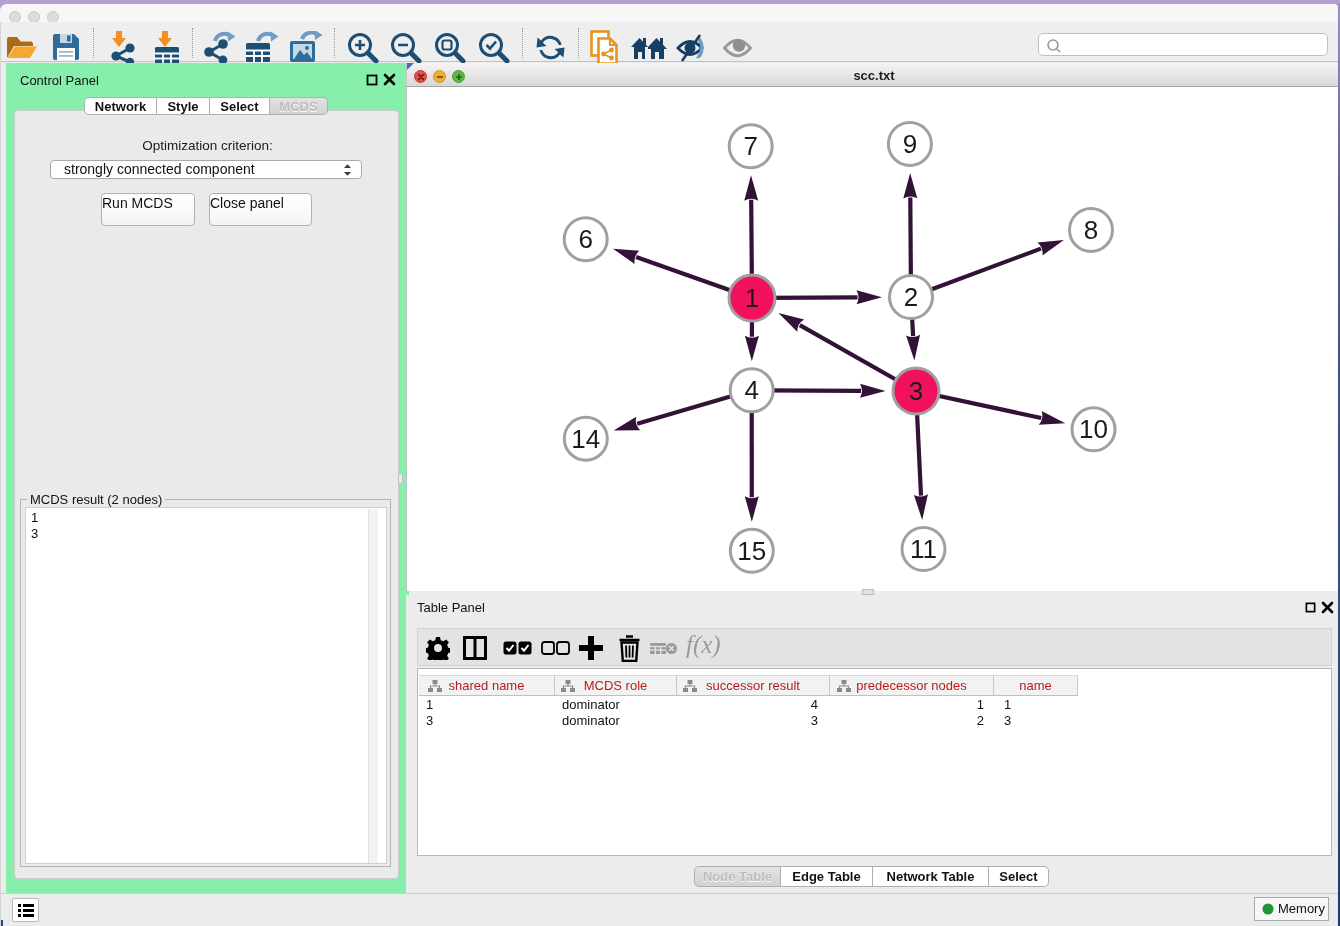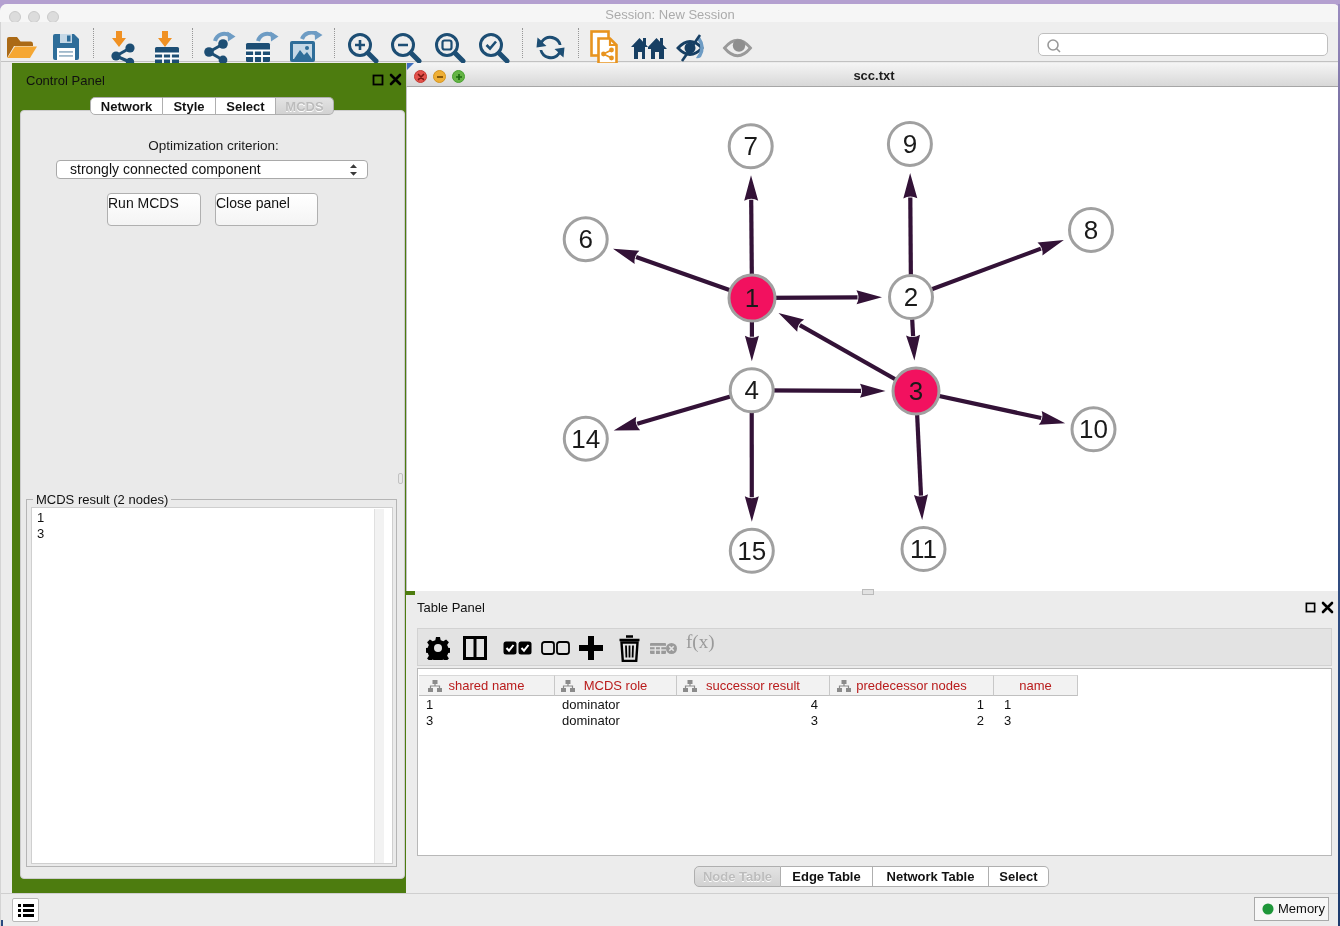--- a/index.html
+++ b/index.html
@@ -6,21 +6,21 @@
 #win{position:absolute;left:0;top:4px;width:1340px;height:922px;background:#ececec;border-radius:7px 7px 0 0;overflow:hidden}
 .abs{position:absolute}
 #titlebar{position:absolute;left:0;top:0;width:1340px;height:18px;background:#f6f6f6}
 .tl{position:absolute;top:7px;width:12px;height:12px;border-radius:50%;background:#dcdcdc;border:1px solid #c9c9c9}
 #apptitle{position:absolute;top:3px;left:0;width:1340px;text-align:center;font-size:13px;color:#ababab}
 #toolbar{position:absolute;left:0;top:18px;width:1340px;height:40px;background:#eeeeee;border-bottom:1px solid #c2c2c2}
 .sep{position:absolute;top:6px;height:30px;width:1px;border-left:1px dotted #979797}
 .ticon{position:absolute;top:4px}
 #search{position:absolute;left:1038px;top:11px;width:290px;height:23px;background:#fff;border:1px solid #bfbfbf;border-radius:5px}
 
-#leftpanel{position:absolute;left:12px;top:59px;width:403px;height:834px;background:#4d7c0f}
+#leftpanel{position:absolute;left:6px;top:59px;width:403px;height:834px;background:#86efac}
 #cptitle{position:absolute;left:14px;top:10px;font-size:13px;color:#111}
 #cpane{position:absolute;left:8px;top:47px;width:385px;height:769px;background:#eaeaea;border:1px solid #cccccc;border-radius:4px}
 .tabrow{position:absolute;display:flex}
 .tab{height:18px;background:#fff;border:1px solid #afafaf;border-left:none;font-size:13px;font-weight:bold;color:#111;text-align:center;line-height:17px}
 .tab.first{border-left:1px solid #afafaf;border-radius:5px 0 0 5px}
 .tab.last{border-radius:0 5px 5px 0}
 .tab.sel{background:linear-gradient(#e3e3e3,#d2d2d2);color:#bcbcbc;text-shadow:0 1px 0 #fff}
 .bigtabs .tab{height:21px;line-height:20px}
 #optlabel{position:absolute;left:0;top:75px;width:403px;text-align:center;font-size:13.5px;color:#1a1a1a}
 #dropdown{position:absolute;left:44px;top:97px;width:312px;height:19px;background:#fff;border:1px solid #a9a9a9;border-radius:4px;font-size:14px;color:#111;line-height:17px;padding-left:13px}
@@ -49,21 +49,20 @@
 svg{display:block}
 #membtn svg{display:inline-block}
 </style></head>
 <body>
 <div id="win">
     <div class="abs" style="left:0;top:18px;width:1px;height:904px;background:#d4d4d4;z-index:50"></div>
   <div id="titlebar">
     <div class="tl" style="left:9px"></div>
       <div class="tl" style="left:28px"></div>
       <div class="tl" style="left:47px"></div>
-    <div id="apptitle">Session: New Session</div>
   </div>
   <div id="toolbar">
     <div class="sep" style="left:93px"></div>
       <div class="sep" style="left:192px"></div>
       <div class="sep" style="left:334px"></div>
       <div class="sep" style="left:522px"></div>
       <div class="sep" style="left:578px"></div>
     <svg class="ticon" style="left:5px;top:11px" width="33" height="28" viewBox="0 0 33 28">
       <path d="M2 25 L2 6 Q2 4 4 4 L12 4 L15.5 8.5 L26 8.5 Q28 8.5 28 11 L28 13 L9 13 L2 25 Z" fill="#ab6a16"></path>
       <path d="M2.5 25 L10 13.5 L32 13.5 L25 25 Z" fill="#f5a733"></path>
@@ -342,21 +341,21 @@
           </g>
         <g stroke="#e3e3e3" stroke-width="1.4">
             <line x1="0" y1="4.5" x2="16" y2="4.5"></line>
             <line x1="0" y1="8" x2="16" y2="8"></line>
             <line x1="5.3" y1="4" x2="5.3" y2="12"></line>
             <line x1="10.6" y1="4" x2="10.6" y2="12"></line>
           </g>
         <circle cx="21.5" cy="6.5" r="5.5" fill="#9a9a9a"></circle>
         <path d="M19.3 4.3 L23.7 8.7 M23.7 4.3 L19.3 8.7" stroke="#e3e3e3" stroke-width="1.6"></path>
       </svg>
-      <div class="abs" style="left:268px;top:2px;font-family:'Liberation Serif',serif;font-size:19px;color:#9a9a9a">f(x)</div>
+      <div class="abs" style="left:268px;top:2px;font-family:'Liberation Serif',serif;font-style:italic;font-size:25px;color:#9a9a9a">f(x)</div>
     </div>
     <div id="tablebox">
       <div class="hcell" style="left:1px;width:136px">shared name</div>
       <div class="hcell" style="left:137px;width:122px">MCDS role</div>
       <div class="hcell" style="left:259px;width:153px">successor result</div>
       <div class="hcell" style="left:412px;width:164px">predecessor nodes</div>
       <div class="hcell" style="left:576px;width:84px">name</div>
       <svg class="abs treeic" style="left:10px;top:11px" width="14" height="12" viewBox="0 0 14 12">
           <g fill="#8a8a8a">
             <rect x="4.5" y="0" width="5" height="4"></rect>

